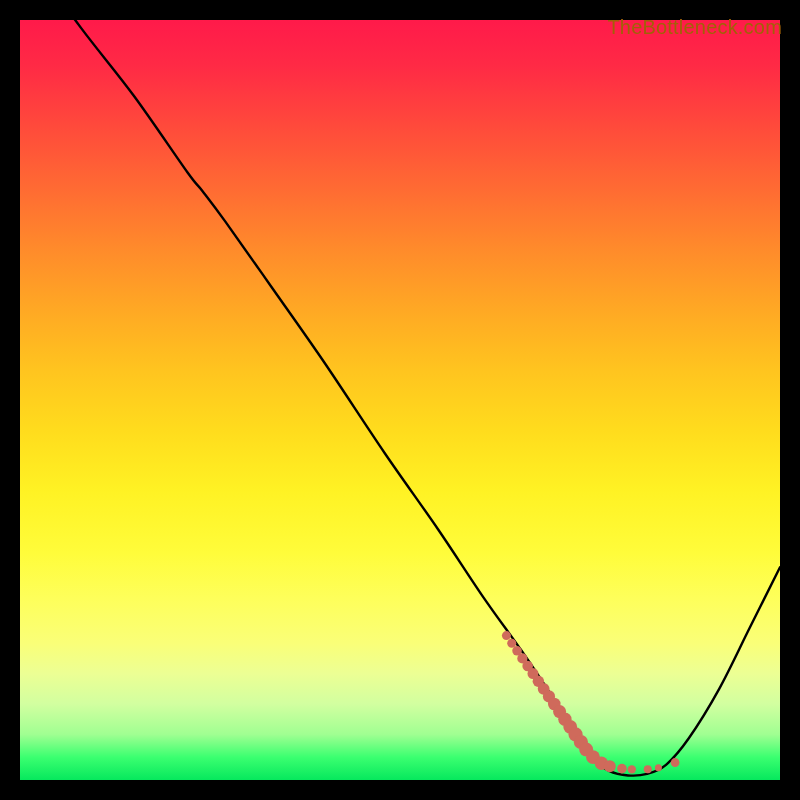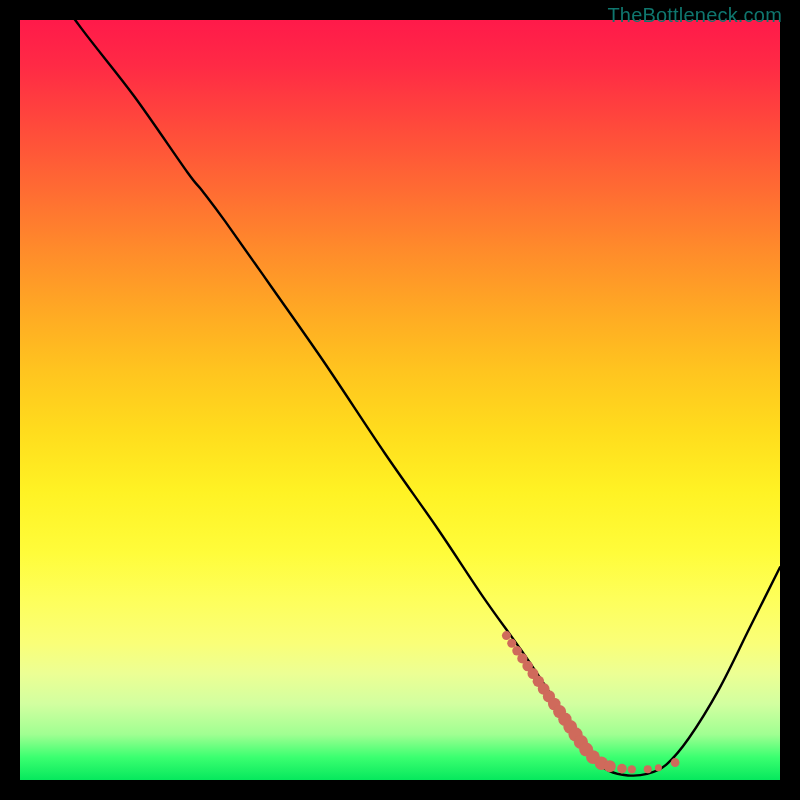--- a/index.html
+++ b/index.html
@@ -39,23 +39,23 @@
       #faff78 82%,
       #ecff94 86%,
       #d2ffa0 90%,
       #a0ff92 94%,
       #3bff70 97%,
       #06e85d 100%
     );
   }
   .attribution {
     position: absolute;
-    top: 4px;
+    top: 16px;
     right: 18px;
-    color: #0f766e;
+    color: #a16207;
     font-size: 20px;
     font-weight: 500;
     letter-spacing: 0.2px;
     user-select: none;
   }
   svg.overlay {
     position: absolute;
     left: 0;
     top: 0;
   }

